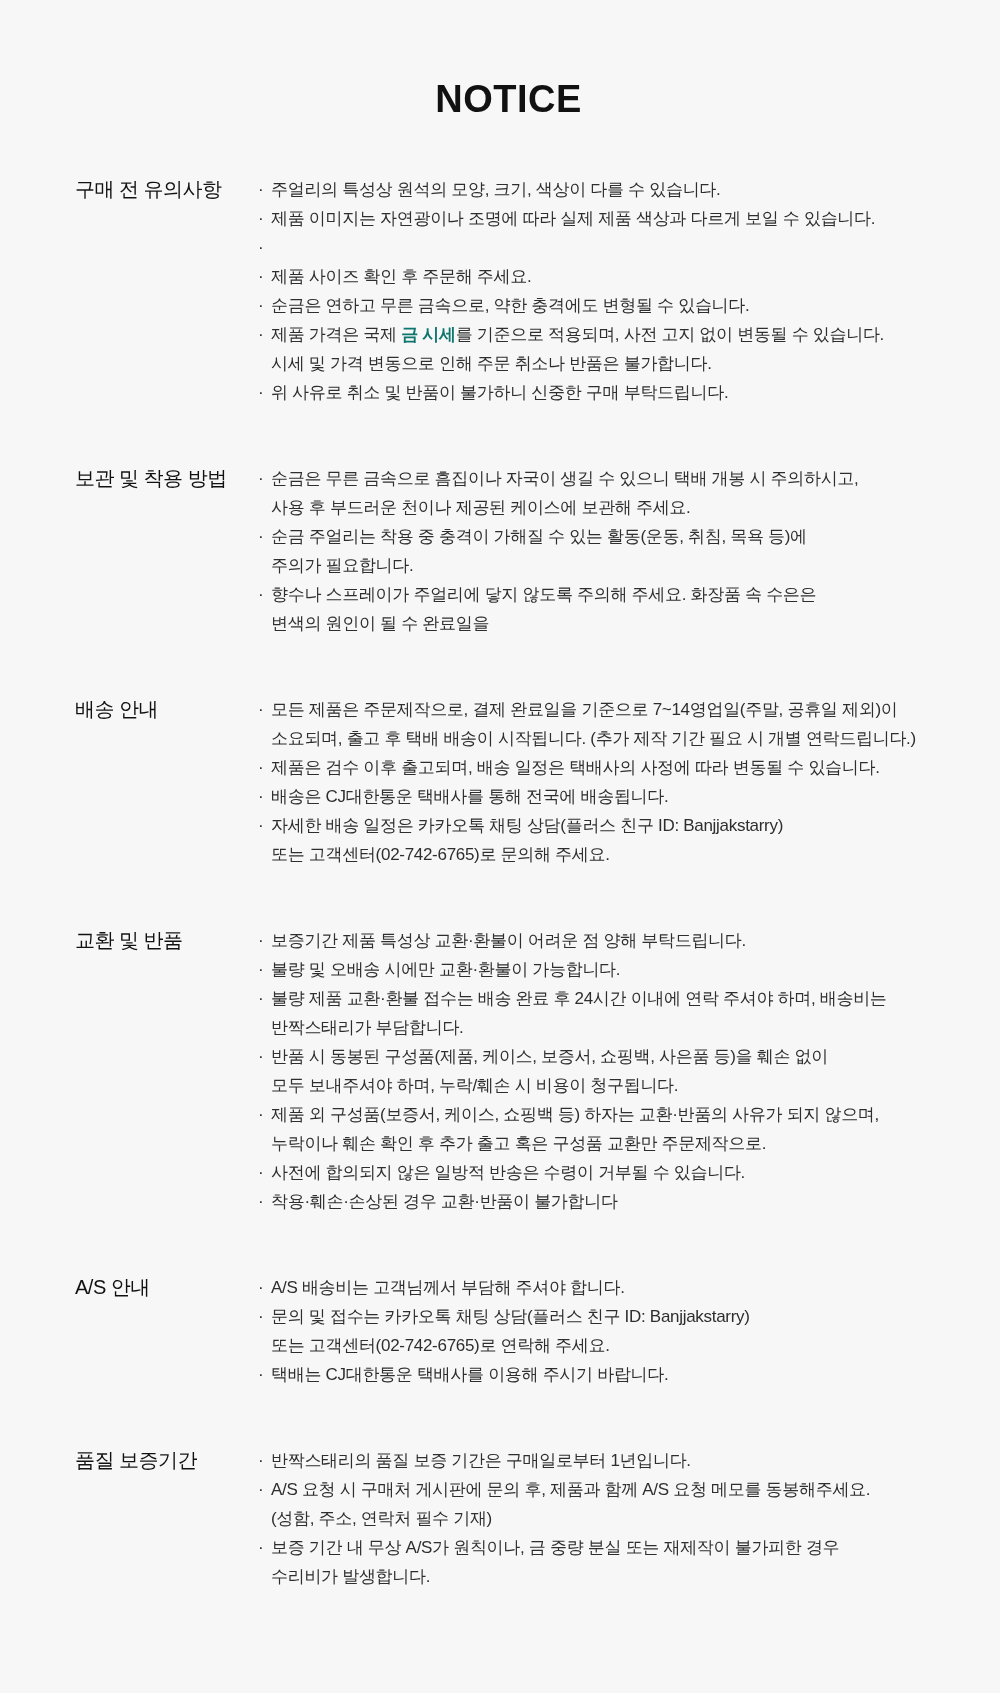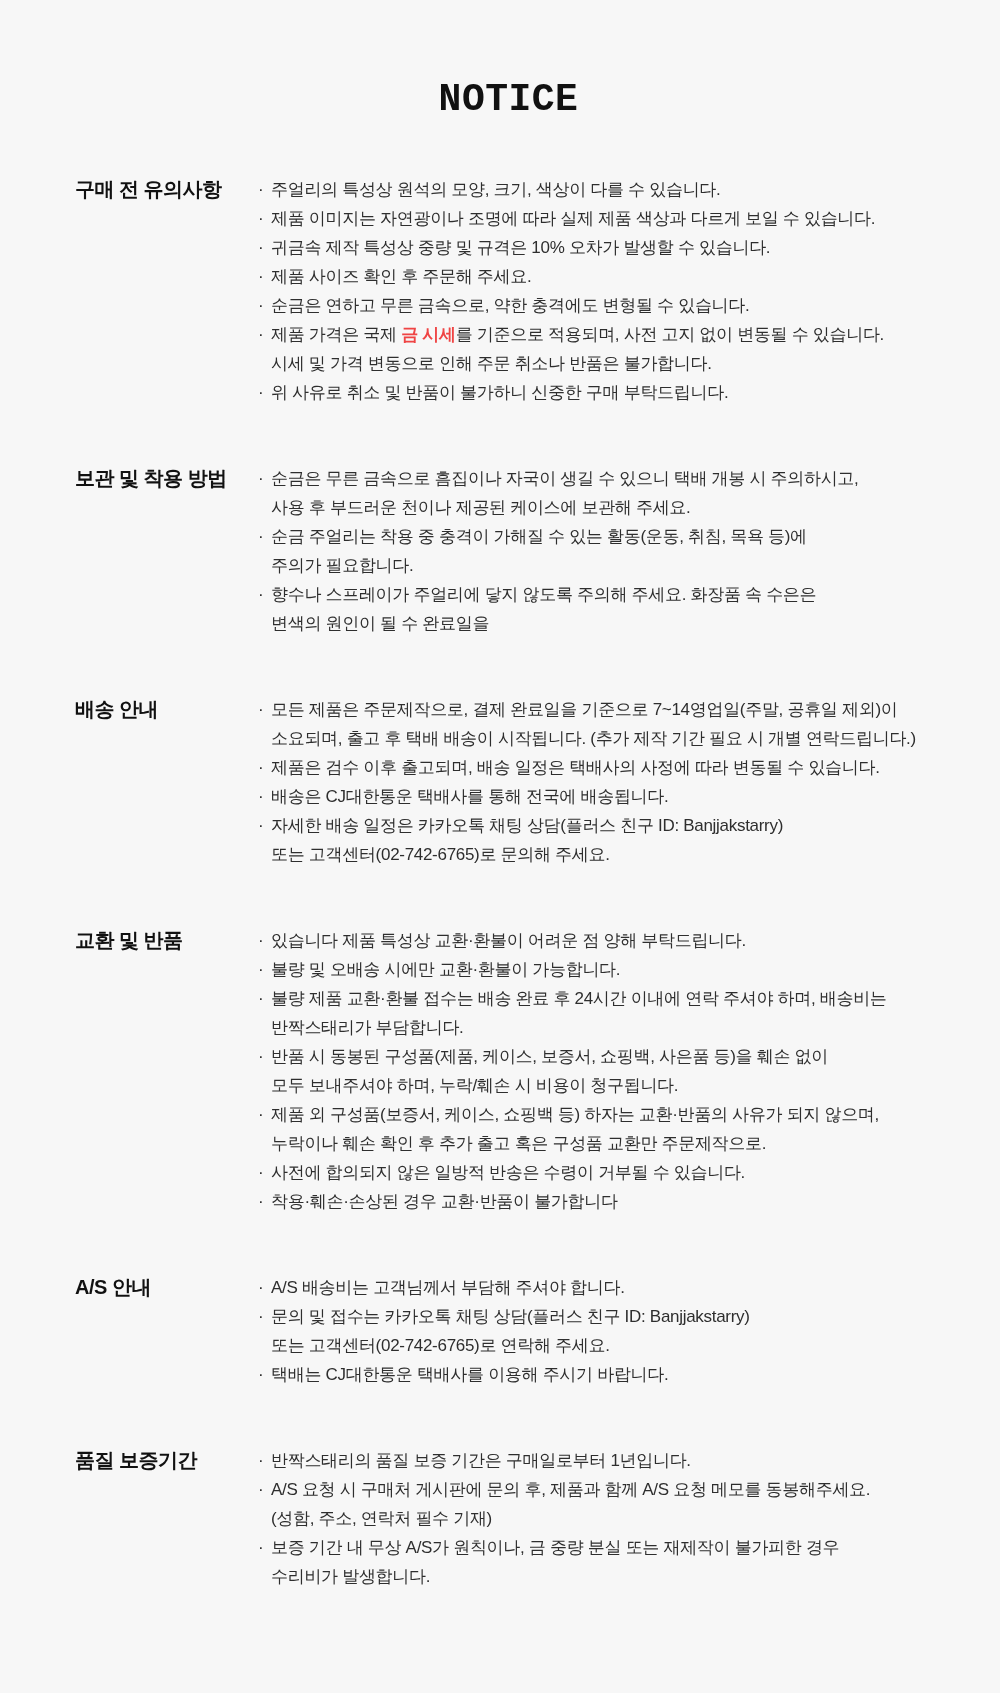--- a/index.html
+++ b/index.html
@@ -16,74 +16,72 @@
     padding: 78px 58px 110px 75px;
     background: #f7f7f7;
   }
   .page-title {
     margin: 0 0 54px 0;
     text-align: center;
     font-size: 38px;
     font-weight: 800;
     letter-spacing: 0.5px;
     color: #111111;
-    font-family: Liberation Mono, monospace;
   }
   .section {
     display: flex;
     align-items: flex-start;
     margin-bottom: 57px;
   }
   .section:last-child { margin-bottom: 12px; }
   .section-heading {
     flex: 0 0 183px;
     width: 183px;
     margin: 0;
     font-size: 20px;
-    font-weight: 700;
+    font-weight: 400;
     letter-spacing: -0.5px;
     line-height: 29px;
     color: #111111;
     white-space: nowrap;
   }
   .section-body { flex: 1; min-width: 0; }
   .line {
     display: flex;
     font-size: 17px;
     line-height: 29px;
     letter-spacing: -0.3px;
     white-space: nowrap;
   }
   .bullet {
     flex: 0 0 13px;
     width: 13px;
     color: #2e2e2e;
   }
-  .line-text b, .line-text .seg-bold { font-weight: 700; color: #ef4444; }
+  .line-text b, .line-text .seg-bold { font-weight: 700; color: #0f766e; }
 </style>
 </head>
 <body>
 
 <div class="page">
   <h1 class="page-title">NOTICE</h1>
   <div id="sections-root">
       <section class="section">
         <h2 class="section-heading">구매 전 유의사항</h2>
         <div class="section-body">
           <div class="line">
             <span class="bullet">·</span>
             <span class="line-text"><span class="seg">주얼리의 특성상 원석의 모양, 크기, 색상이 다를 수 있습니다.</span></span>
           </div>
           <div class="line">
             <span class="bullet">·</span>
             <span class="line-text"><span class="seg">제품 이미지는 자연광이나 조명에 따라 실제 제품 색상과 다르게 보일 수 있습니다.</span></span>
           </div>
           <div class="line">
             <span class="bullet">·</span>
-            <span class="line-text"><span class="seg">귀금속 제작 특성상 중량 및 규격은 10% 오차가 발생할 수 있습니다.</span></span>
           </div>
           <div class="line">
             <span class="bullet">·</span>
             <span class="line-text"><span class="seg">제품 사이즈 확인 후 주문해 주세요.</span></span>
           </div>
           <div class="line">
             <span class="bullet">·</span>
             <span class="line-text"><span class="seg">순금은 연하고 무른 금속으로, 약한 충격에도 변형될 수 있습니다.</span></span>
           </div>
           <div class="line">
@@ -156,21 +154,21 @@
             <span class="bullet"></span>
             <span class="line-text"><span class="seg">또는 고객센터(02-742-6765)로 문의해 주세요.</span></span>
           </div>
         </div>
       </section>
       <section class="section">
         <h2 class="section-heading">교환 및 반품</h2>
         <div class="section-body">
           <div class="line">
             <span class="bullet">·</span>
-            <span class="line-text"><span class="seg">있습니다 제품 특성상 교환·환불이 어려운 점 양해 부탁드립니다.</span></span>
+            <span class="line-text"><span class="seg">보증기간 제품 특성상 교환·환불이 어려운 점 양해 부탁드립니다.</span></span>
           </div>
           <div class="line">
             <span class="bullet">·</span>
             <span class="line-text"><span class="seg">불량 및 오배송 시에만 교환·환불이 가능합니다.</span></span>
           </div>
           <div class="line">
             <span class="bullet">·</span>
             <span class="line-text"><span class="seg">불량 제품 교환·환불 접수는 배송 완료 후 24시간 이내에 연락 주셔야 하며, 배송비는</span></span>
           </div>
           <div class="line">

